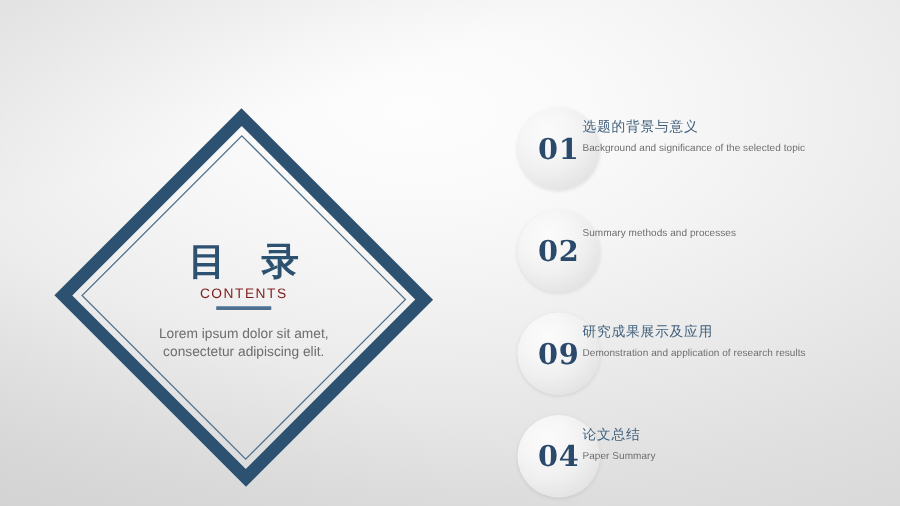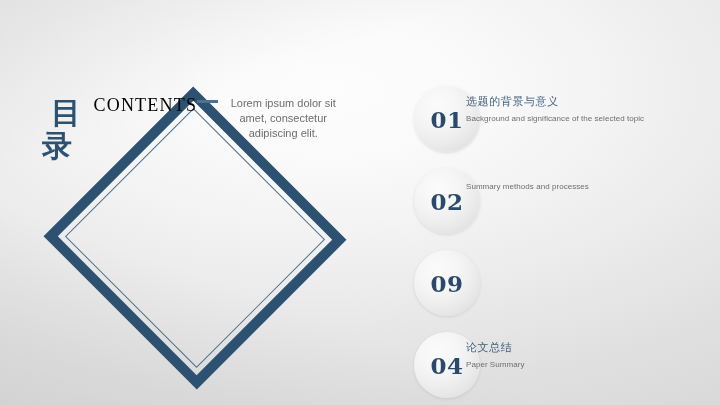--- a/index.html
+++ b/index.html
@@ -75,40 +75,41 @@
     border: 1px solid #50718c;
     box-sizing: border-box;
   }
   .diamond-content {
     position: absolute;
     left: 0;
     top: 0;
     width: 306px;
     height: 299px;
     display: flex;
-    flex-direction: row;
+    flex-direction: column;
+    align-items: center;
     justify-content: center;
     padding-top: 8px;
     box-sizing: border-box;
   }
   .toc-title {
     font-family: "DejaVu Serif", "Liberation Serif", serif;
     font-size: 30px;
     font-weight: 700;
     letter-spacing: 9px;
     color: #2d5170;
     text-indent: 9px;
     line-height: 1.1;
     margin-bottom: 3px;
   }
   .toc-sub {
-    font-family: Liberation Serif, serif;
-    font-size: 18px;
+    font-family: Liberation Sans, sans-serif;
+    font-size: 11px;
     letter-spacing: 1.2px;
-    color: #000000;
+    color: #7f1d1d;
     line-height: 1.1;
   }
   .toc-rule {
     width: 44px;
     height: 3px;
     background: #4e7191;
     margin: 4px 0 12px 0;
   }
   .toc-desc {
     font-family: "Liberation Sans", sans-serif;
@@ -224,20 +225,24 @@
       </div>
       <div class="row-text">
         <div class="row-sub">Summary methods and processes</div>
       </div>
     </div>
 
     <div class="row">
       <div class="bubble">
         <span class="bubble-num">09</span>
       </div>
+      <div class="row-text">
+        <div class="row-title">研究成果展示及应用</div>
+        <div class="row-sub">Demonstration and application of research results</div>
+      </div>
     </div>
 
     <div class="row">
       <div class="bubble">
         <span class="bubble-num">04</span>
       </div>
       <div class="row-text">
         <div class="row-title">论文总结</div>
         <div class="row-sub">Paper Summary</div>
       </div>

